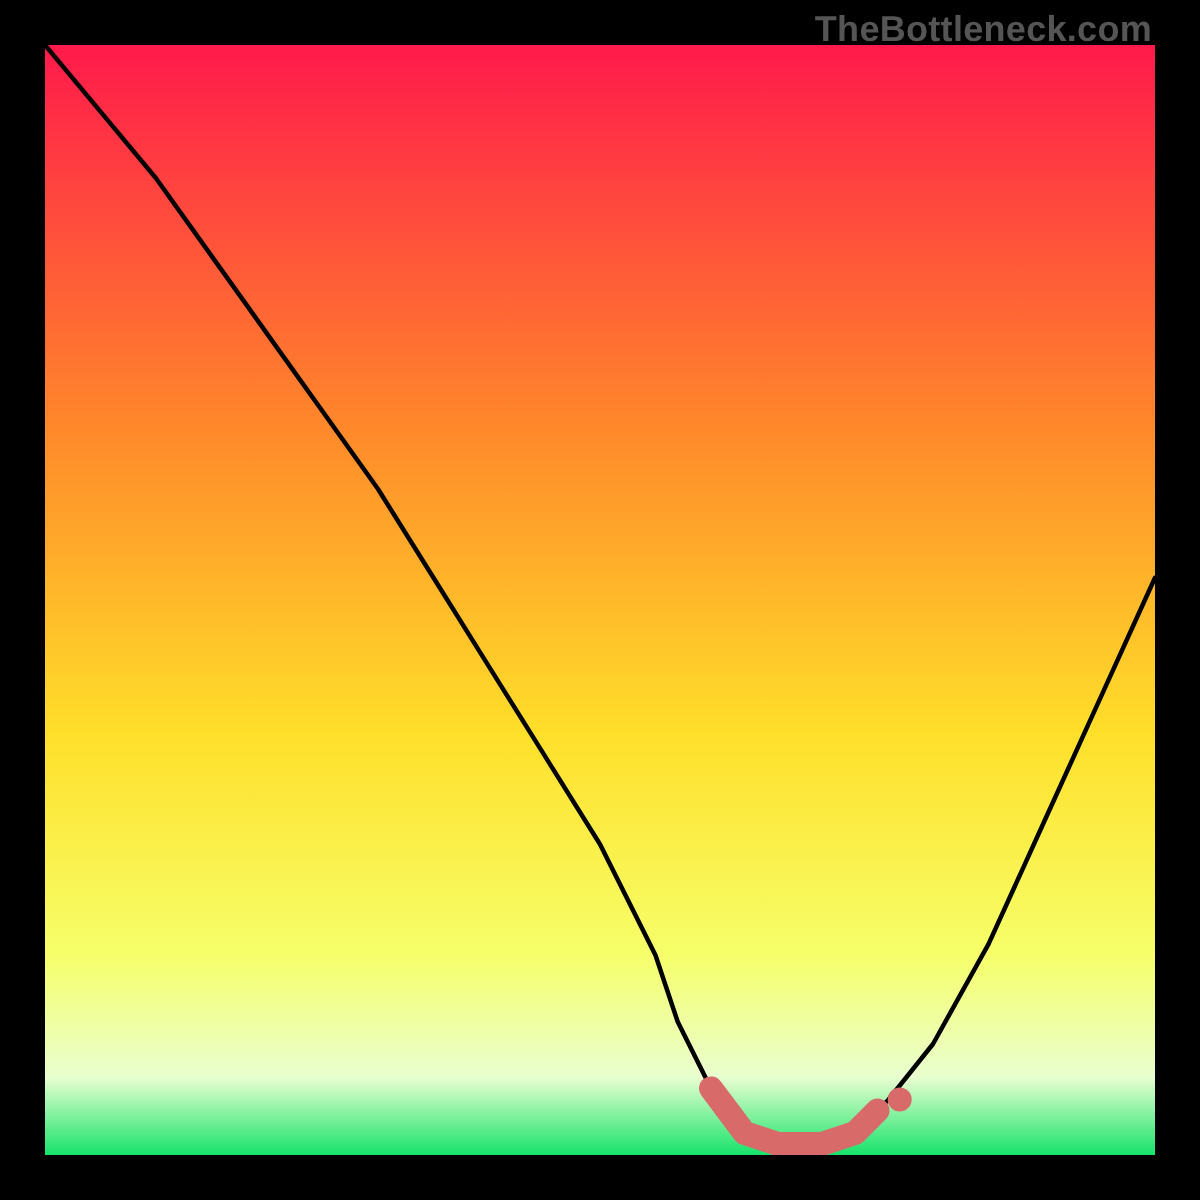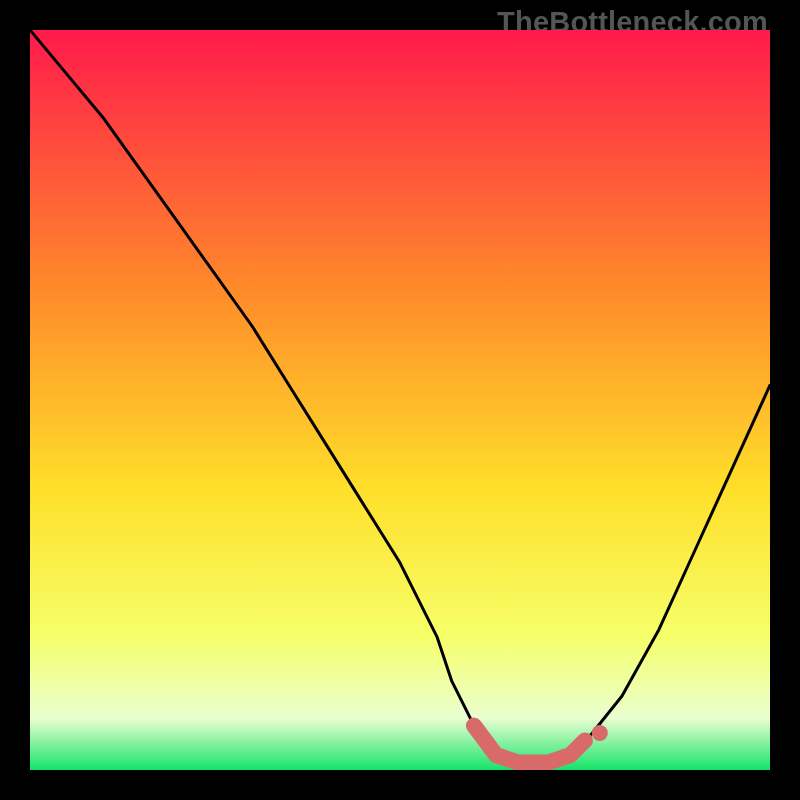--- a/index.html
+++ b/index.html
@@ -35,21 +35,21 @@
     left: 0;
     top: 0;
     width: 100%;
     height: 100%;
   }
   .watermark {
     position: absolute;
     top: 6px;
     right: 32px;
     color: #555;
-    font-size: 29px;
+    font-size: 24px;
     font-weight: 600;
     letter-spacing: 0.2px;
   }
 </style>
 </head>
 <body>
 
 <div class="canvas">
 
   <div class="watermark">TheBottleneck.com</div>

